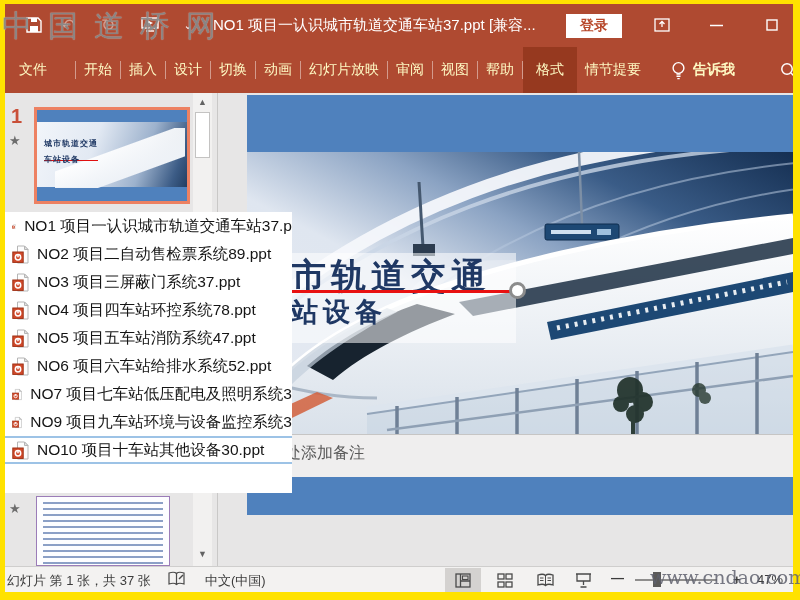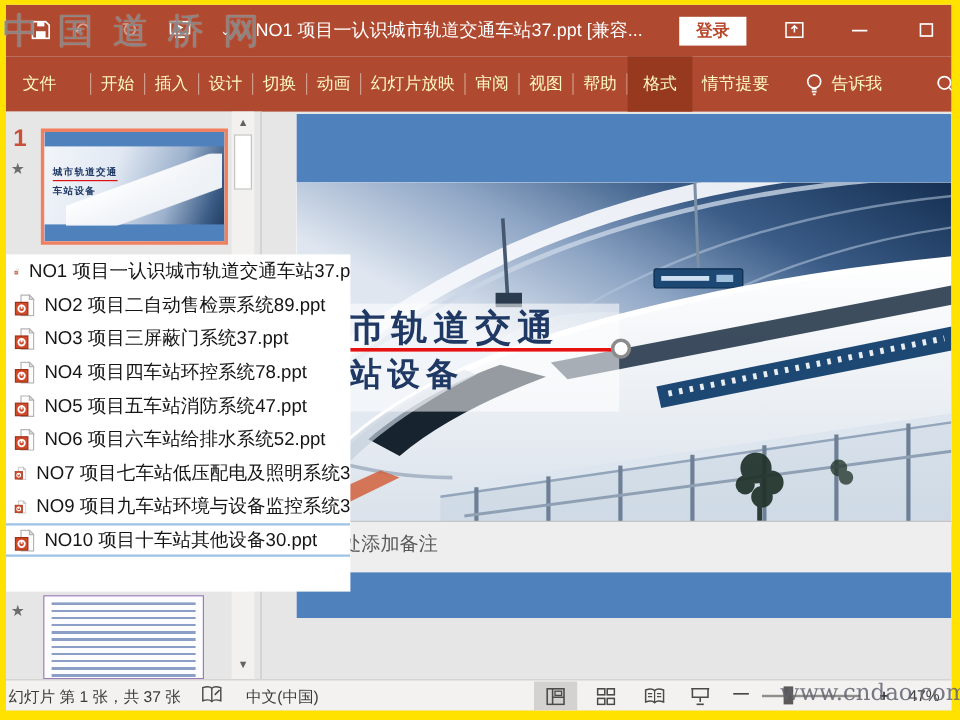--- a/index.html
+++ b/index.html
@@ -15,21 +15,21 @@
   .title-text { position:absolute; left:208px; top:12px; font-size:15px; color:#fff; white-space:nowrap; }
   .login-btn { position:absolute; left:561px; top:10px; width:56px; height:24px; background:#fff; color:#B7472A; font-size:14px; font-weight:bold; display:flex; align-items:center; justify-content:center; }
   .winbtn { position:absolute; top:8px; width:26px; height:26px; display:flex; align-items:center; justify-content:center; color:#fff; }
 
   
   .ribbon { position:absolute; left:0; top:43px; width:788px; height:46px; background:#AF4A31; display:flex; align-items:stretch; color:#fef9c3; }
   .rtab { display:flex; align-items:center; padding:0 8px; font-size:14px; white-space:nowrap; position:relative; }
   .rtab.file-tab { padding:0 14px; margin-right:14px; }
   .rtab.active { background:#96391F; padding:0 13px; }
   .rdiv { width:1px; height:18px; background:rgba(255,255,255,.45); align-self:center; }
-  .tellme { display:flex; align-items:center; gap:7px; margin-left:22px; font-size:14px; }
+  .tellme { display:flex; align-items:center; gap:7px; margin-left:22px; font-size:14px;font-weight:bold; }
   .ribbon-search { position:absolute; right:-6px; top:14px; }
 
   
   .panel { position:absolute; left:0; top:89px; width:213px; height:473px; background:#E7E6E6; border-right:1px solid #c9c8c7; }
   .slide-num { position:absolute; left:6px; top:12px; color:#C94F38; font-size:20px; font-weight:bold; }
   .star { position:absolute; left:4px; top:40px; color:#6d6d6d; font-size:13px; }
   .thumb1 { position:absolute; left:29px; top:14px; width:156px; height:97px; border:3px solid #ED8162; background:#fff; overflow:hidden; }
   .thumb1-in { position:relative; width:100%; height:100%;
       background:linear-gradient(110deg,#f3f6fa 0%,#e2e9f3 38%,#9db2cd 68%,#3c5c86 88%,#1b3557 100%); }
   .t1-bar { position:absolute; left:0; width:100%; height:12px; background:#4F81BD; }
@@ -41,21 +41,21 @@
       background:repeating-linear-gradient(#6f88b8 0 2px, transparent 2px 6px); opacity:.8; }
   .vscroll { position:absolute; left:188px; top:0; width:19px; height:473px; background:#f2f1f0; }
   .varrow { position:absolute; left:0; width:19px; height:17px; color:#636363; font-size:9px; display:flex; align-items:center; justify-content:center; }
   .vthumb { position:absolute; left:2px; top:19px; width:15px; height:46px; background:#ffffff; border:1px solid #c4c3c2; }
 
   
   .slide { position:absolute; left:242px; top:91px; width:546px; height:420px; background:#fff; overflow:hidden; }
   .sbar { position:absolute; left:0; width:100%; background:#4F81BD; }
   .simg { position:absolute; left:0; top:57px; width:546px; height:286px; }
   .titlebox { position:absolute; left:39px; top:158px; width:230px; height:90px; background:rgba(255,255,255,.55); }
-  .titleline1 { position:absolute; left:5px; top:0px; font-family:"DejaVu Serif", serif; font-weight:bold; font-size:30px; letter-spacing:5px; color:#1F3864; white-space:nowrap; }
+  .titleline1 { position:absolute; left:5px; top:0px; font-family:"DejaVu Serif", serif; font-weight:bold; font-size:35px; letter-spacing:5px; color:#1F3864; white-space:nowrap; }
   .titleline2 { position:absolute; left:5px; top:41px; font-family:"DejaVu Serif", serif; font-weight:bold; font-size:27px; letter-spacing:5px; color:#1F3864; white-space:nowrap; }
   .redline { position:absolute; left:39px; top:195px; width:228px; height:3px; background:#E81111; }
   .handle { position:absolute; left:262px; top:187px; width:17px; height:17px; border-radius:50%; background:#fff; border:3px solid #8c8c8c; }
 
   
   .notes-div { position:absolute; left:213px; top:430px; width:575px; height:1px; background:#c6c5c4; }
   .notes { position:absolute; left:213px; top:431px; width:575px; height:42px; background:#EFEEEE; }
   .notes-ph { position:absolute; left:19px; top:8px; font-size:16px; color:#5a5a5a; }
 
   
@@ -165,21 +165,21 @@
 
     <div class="panel">
       <div class="slide-num">1</div>
       <div class="star">★</div>
 
       <div class="thumb1">
         <div class="thumb1-in">
           <div class="t1-bar" style="top:0;"></div>
           <div class="t1-bar" style="bottom:0; height:14px;"></div>
           <div class="t1-wedge"></div>
-          <div class="t1-line" style="position:absolute; left:7px; top:28px; border-bottom:1.5px solid #e01010; padding-bottom:1px;">城市轨道交通</div>
+          <div class="t1-line" style="position:absolute; left:7px; top:28px; border-bottom:1.5px solid #e01010; padding-bottom:11px;">城市轨道交通</div>
           <div class="t1-line" style="position:absolute; left:7px; top:44px;">车站设备</div>
         </div>
       </div>
 
       <div class="star" style="top:408px;">★</div>
       <div class="thumb2">
         <div class="t2-text"></div>
       </div>
 
       <div class="vscroll">

